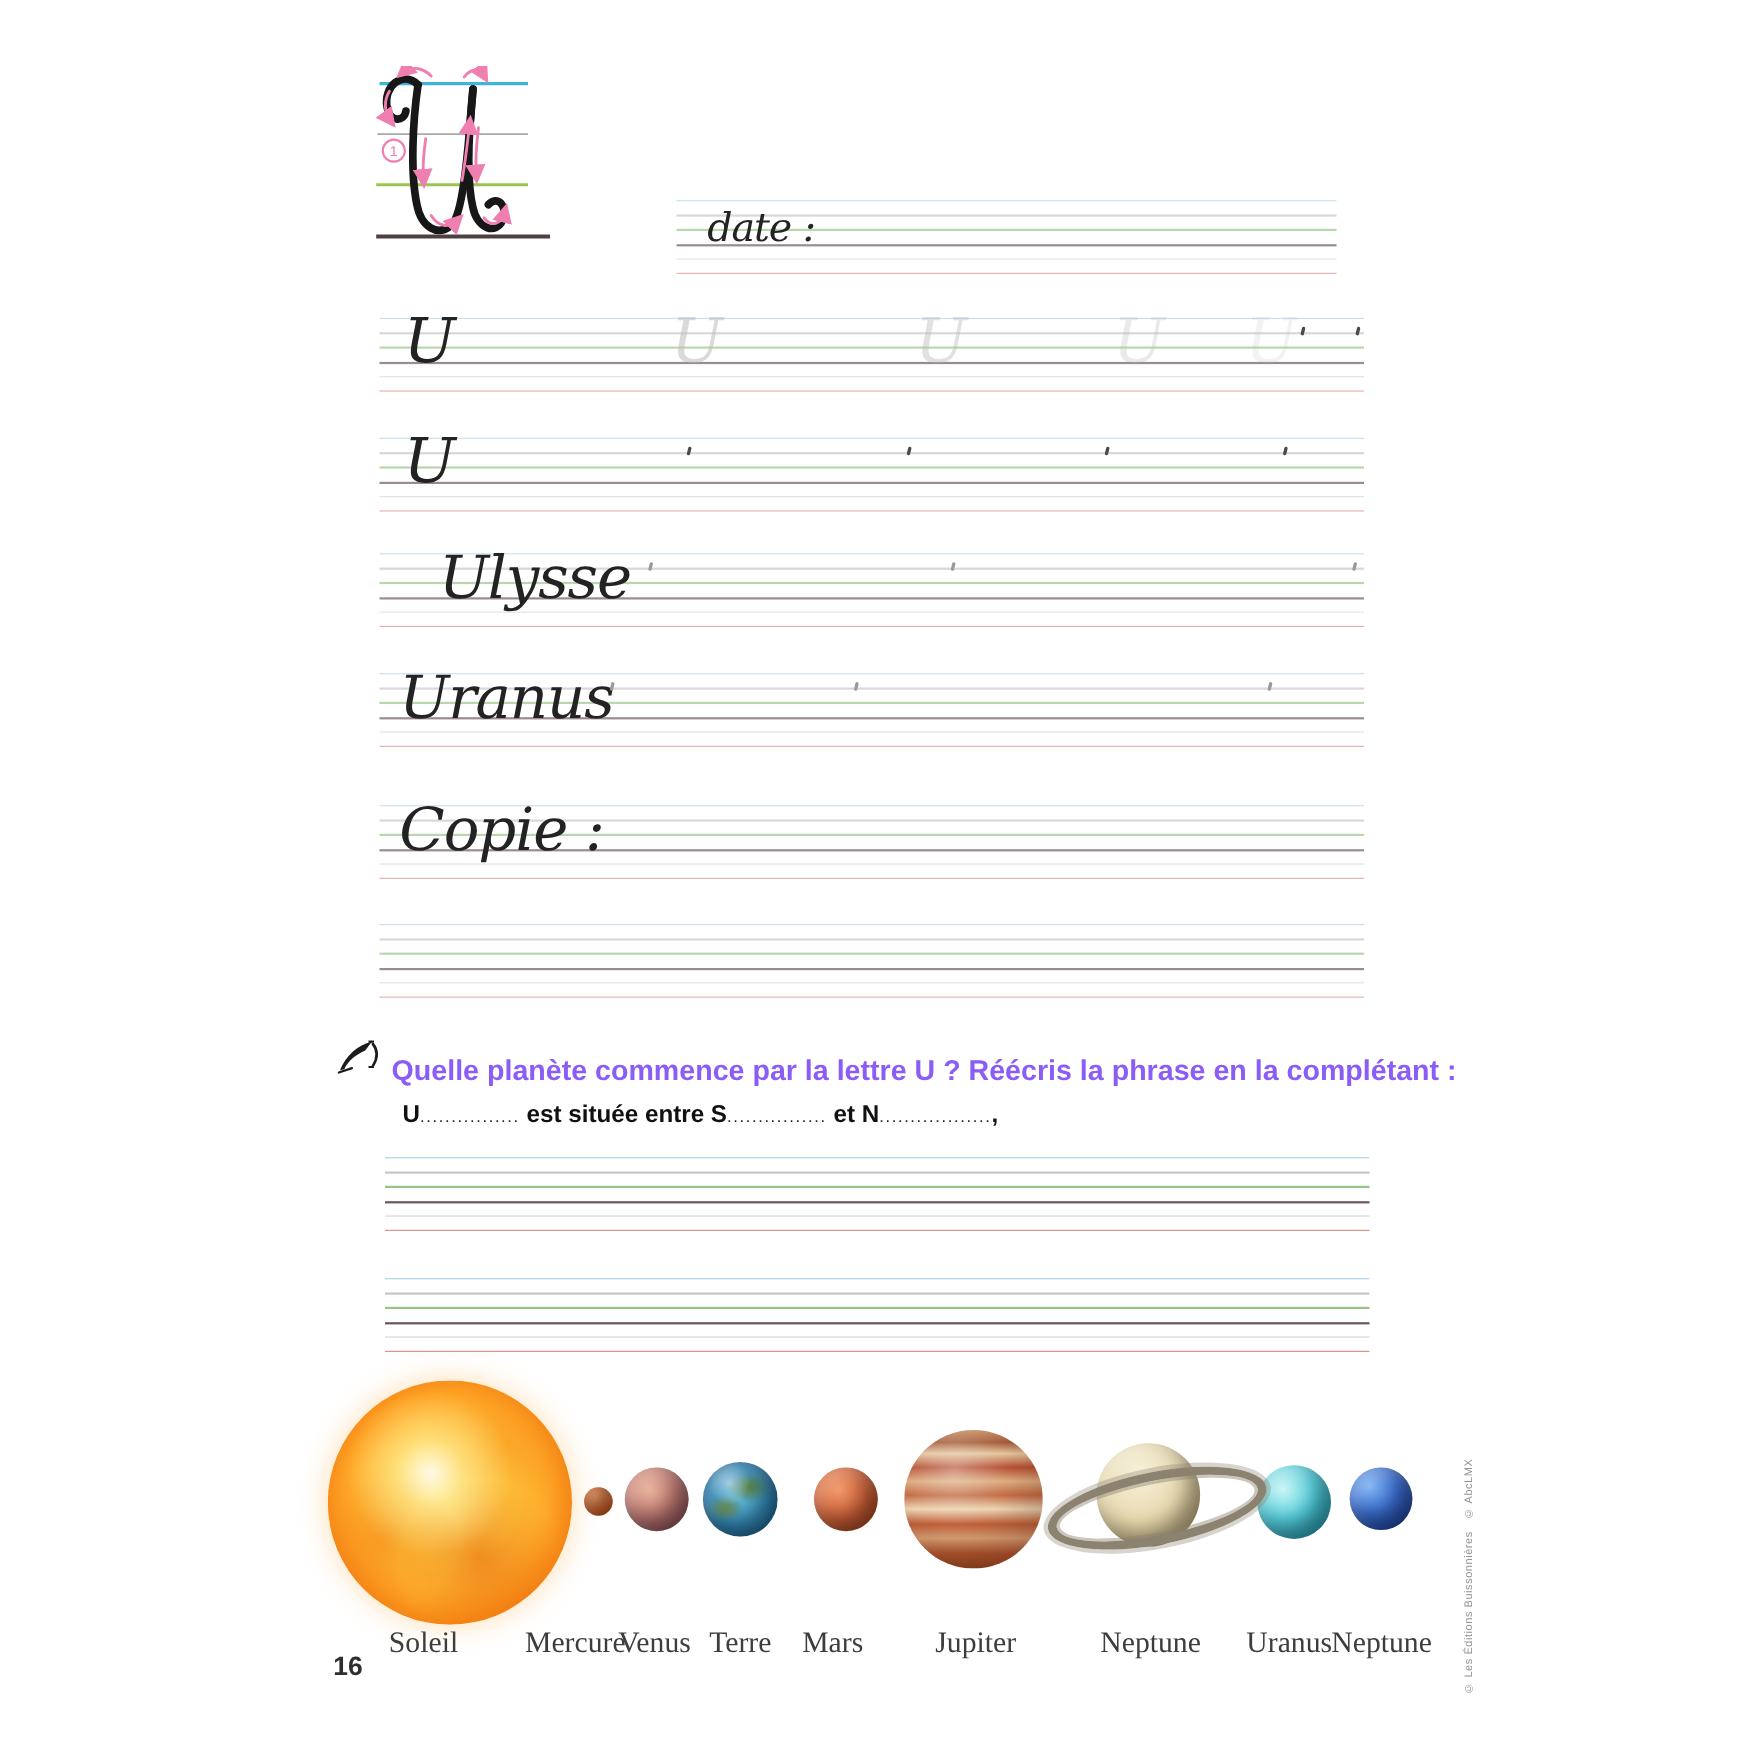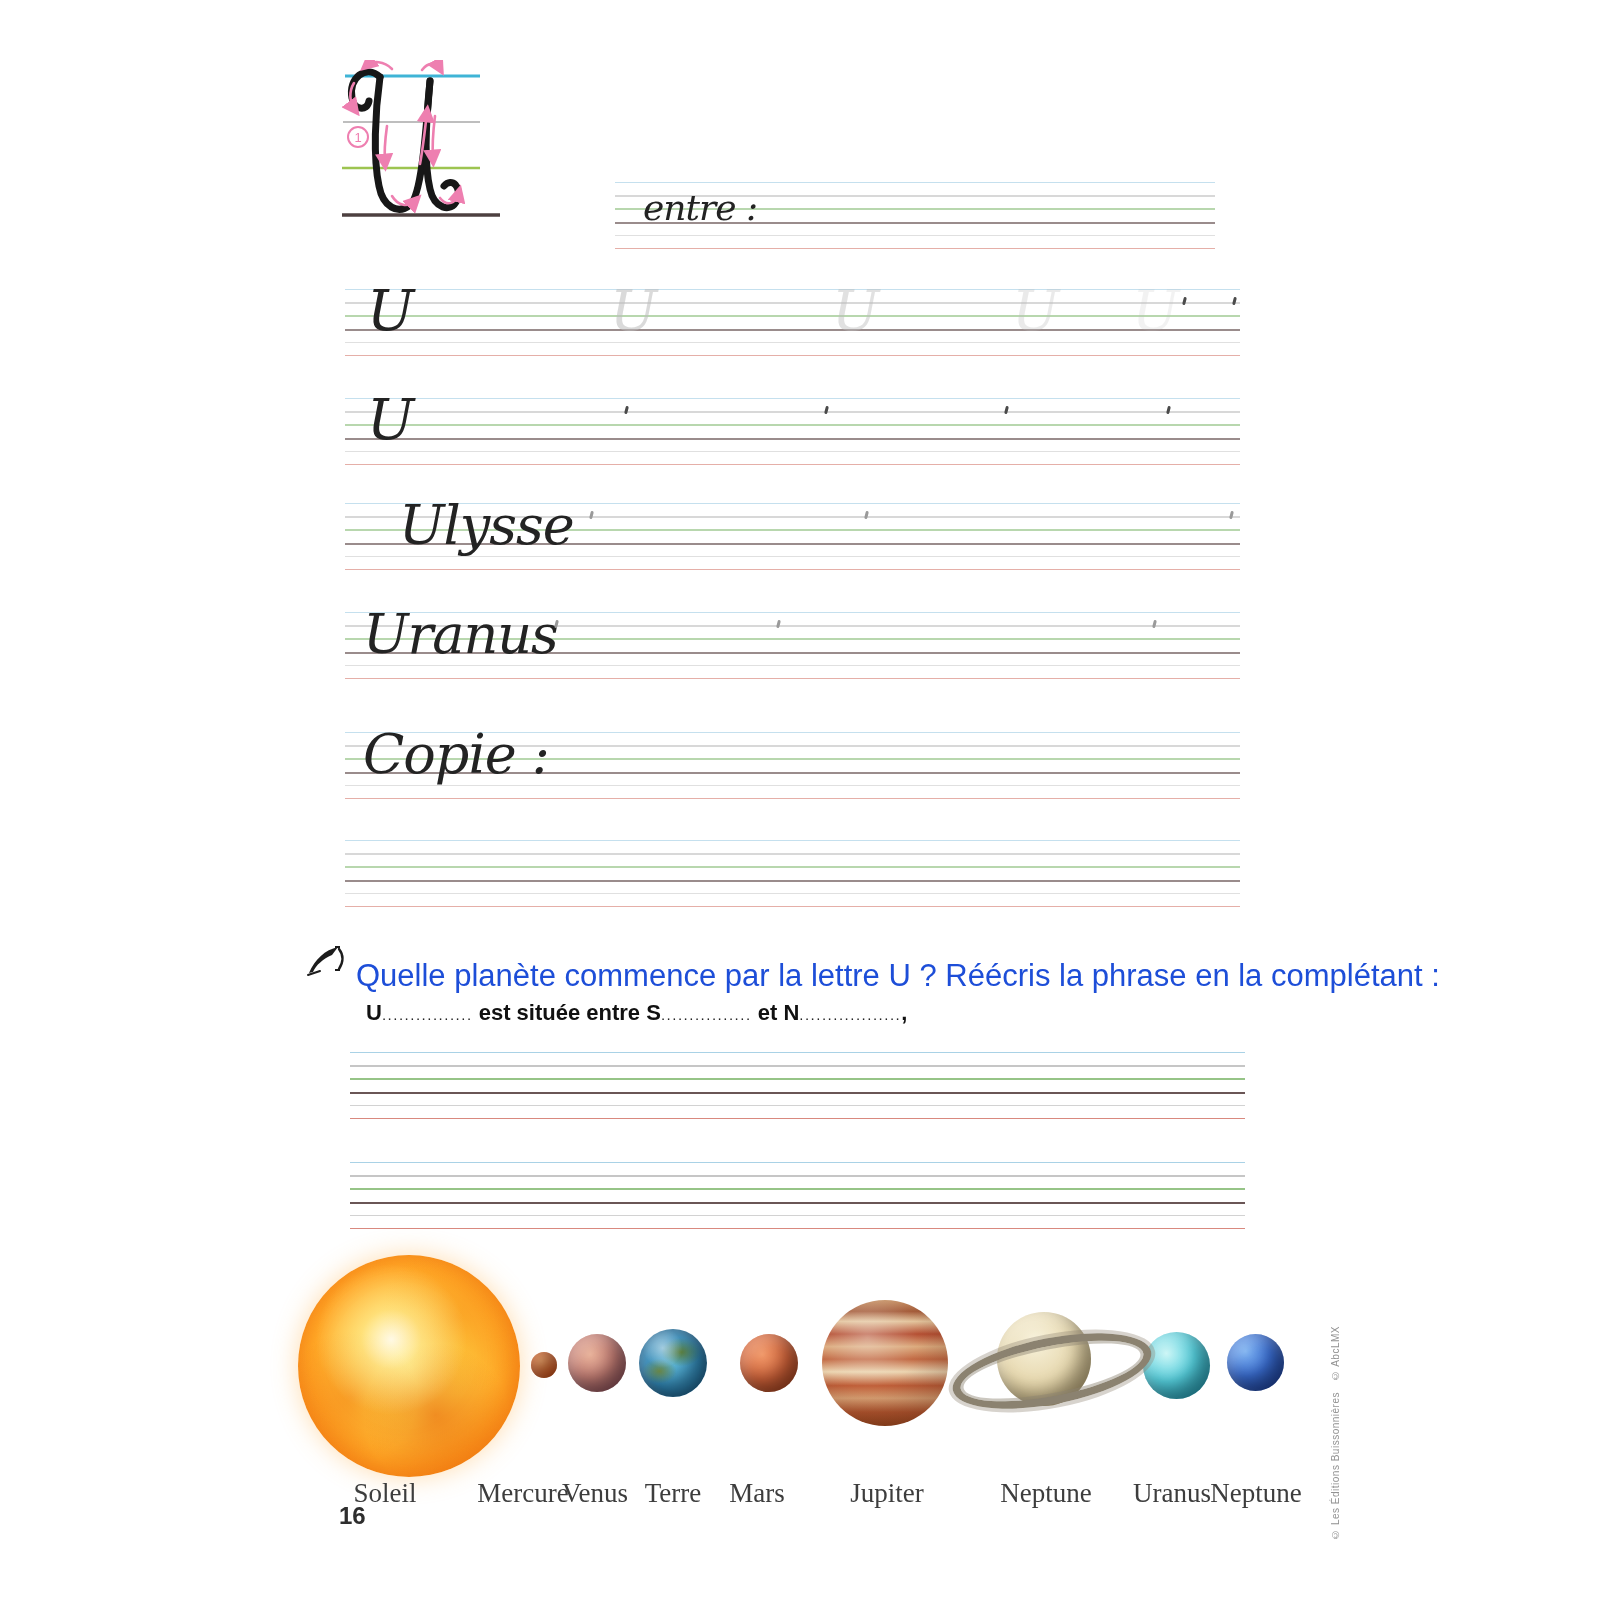--- a/index.html
+++ b/index.html
@@ -22,21 +22,21 @@
            color:#232323;line-height:1;letter-spacing:-1px;white-space:nowrap;}
   .big-u{font-size:56px;top:-6px;}
   .word {font-size:54px;top:-4px;}
   .trace{color:#bdbdbd;}
   .sdot{position:absolute;width:3px;height:8px;background:#4a4a4a;border-radius:2px;
         transform:rotate(14deg);top:8px;}
   .sdot.light{background:#9a9a9a;}
 
   
   .q-icon{position:absolute;left:306px;top:944px;width:44px;height:34px;}
-  .q-text{position:absolute;left:356px;top:958px;font-size:31px;font-weight:normal;color:#1d4ed8;}
+  .q-text{position:absolute;left:356px;top:958px;font-size:26px;font-weight:bold;color:#8b5cf6;}
   .q-sentence{position:absolute;left:366px;top:1000px;font-size:22px;font-weight:bold;color:#111;}
   .blank{font-weight:normal;font-size:15px;letter-spacing:1.5px;color:#222;}
 
   
   .planet{position:absolute;border-radius:50%;}
   .shade{box-shadow:inset -10px -12px 18px rgba(0,0,0,.38), inset 6px 8px 12px rgba(255,255,255,.22);}
   .p-soleil{left:298px;top:1255px;width:222px;height:222px;
     background:
       radial-gradient(circle at 42% 38%, rgba(255,255,255,.85) 0%, rgba(255,250,190,.45) 16%, rgba(255,255,255,0) 40%),
       radial-gradient(circle at 62% 72%, rgba(228,88,8,.55) 0%, rgba(228,88,8,0) 34%),
@@ -66,21 +66,21 @@
     border:8px solid #8b8270;border-radius:50%;transform:rotate(-11deg);
     box-shadow:0 0 0 4px rgba(139,130,112,.35), inset 0 0 0 3px rgba(139,130,112,.45);}
   .p-uranus{left:1143px;top:1332px;width:67px;height:67px;
     background:radial-gradient(circle at 35% 32%, #cdf6f6, #55cfdd 45%, #2aa8bf 82%, #1b8aa3 100%);}
   .p-neptune{left:1227px;top:1334px;width:57px;height:57px;
     background:radial-gradient(circle at 32% 30%, #7fb3f0, #3b6fd4 45%, #2148a8 82%, #16307a 100%);}
 
   .planet-label{position:absolute;top:1478px;transform:translateX(-50%);
     font-family:"Liberation Serif",serif;font-size:27px;color:#3d3d3d;white-space:nowrap;}
 
-  .page-number{position:absolute;left:303px;top:1502px;font-size:24px;font-weight:bold;color:#2e2e2e;margin-left:36px;}
+  .page-number{position:absolute;left:303px;top:1502px;font-size:24px;font-weight:bold;color:#2e2e2e;}
 
   .credit{position:absolute;left:1330px;color:#929292;font-size:10px;letter-spacing:.5px;
     writing-mode:vertical-rl;transform:rotate(180deg);white-space:nowrap;}
   .credit-top{top:1326px;}
   .credit-bottom{top:1392px;}
 </style>
 </head>
 <body>
 
 <div class="page">
@@ -124,21 +124,21 @@
 
   <div class="ruled faded" style="left:615px;top:182px;width:600px;">
     <div class="ruled-lines">
         <div class="rl rl-blue" style="top: 0px;"></div>
         <div class="rl rl-grey" style="top: 13.2px;"></div>
         <div class="rl rl-green" style="top: 26.4px;"></div>
         <div class="rl rl-dark" style="top: 39.6px;"></div>
         <div class="rl rl-grey2" style="top: 52.8px;"></div>
         <div class="rl rl-red" style="top: 66px;"></div>
       </div>
-    <span class="cursive" style="left:28px;top:8px;font-size:36px;">entre :</span>
+    <span class="cursive" style="left:28px;top:8px;font-size:36px;">date :</span>
   </div>
 
   <div class="ruled faded" style="left:345px;top:289px;width:895px;">
     <div class="ruled-lines">
         <div class="rl rl-blue" style="top: 0px;"></div>
         <div class="rl rl-grey" style="top: 13.2px;"></div>
         <div class="rl rl-green" style="top: 26.4px;"></div>
         <div class="rl rl-dark" style="top: 39.6px;"></div>
         <div class="rl rl-grey2" style="top: 52.8px;"></div>
         <div class="rl rl-red" style="top: 66px;"></div>

